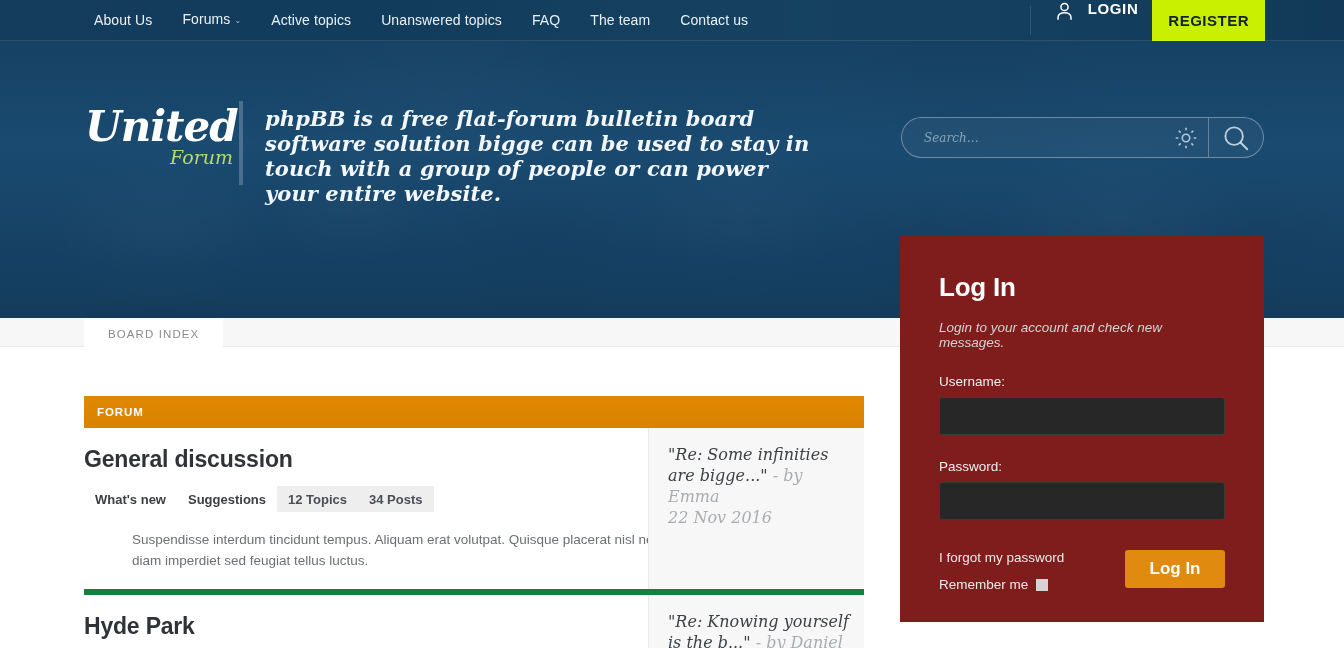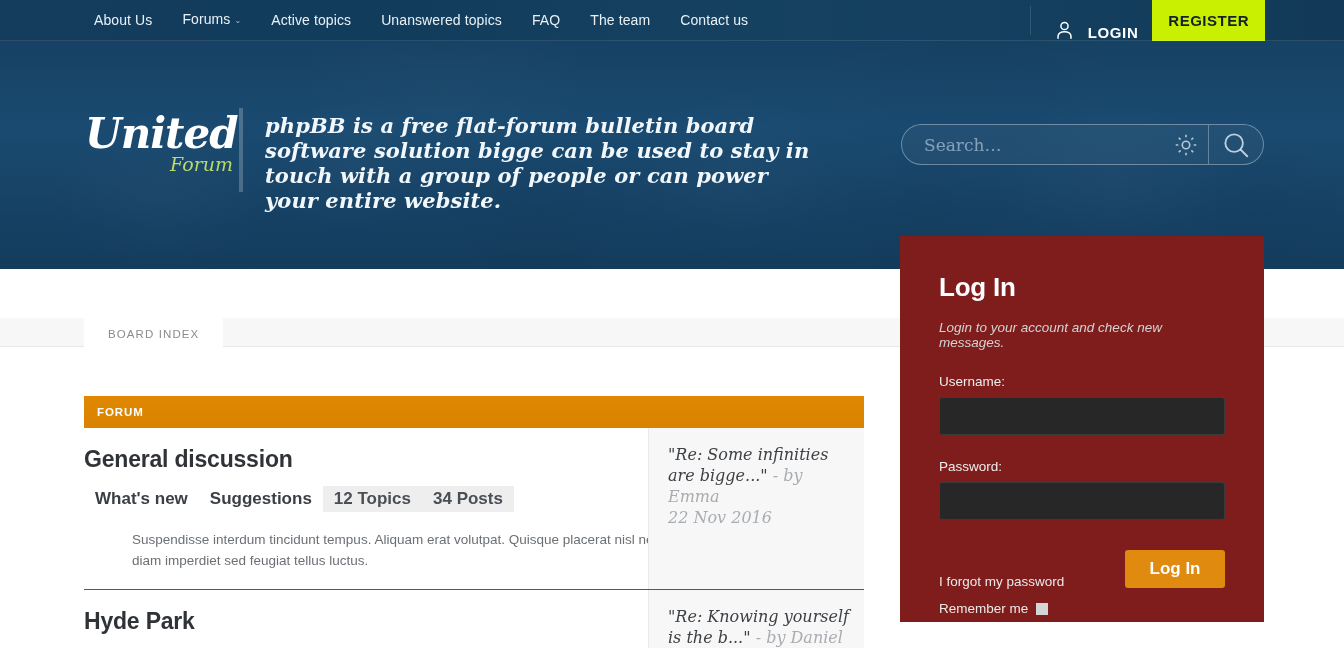--- a/index.html
+++ b/index.html
@@ -66,21 +66,21 @@
   }
   .nav-right:before {
     content: "";
     position: absolute;
     left: -14px; top: 6px;
     width: 1px; height: 29px;
     background: rgba(255,255,255,0.13);
   }
   .login-btn {
     display: flex;
-    align-items: flex-end;
+    align-items: flex-start;
     gap: 13px;
     padding: 0 14px 0 10px;
     cursor: pointer;
   }
   .login-btn .label {
     color: #ffffff;
     font-weight: bold;
     font-size: 15px;
     letter-spacing: .6px;
   }
@@ -94,23 +94,23 @@
     font-weight: bold;
     font-size: 15px;
     letter-spacing: .5px;
     padding: 0 16px;
     cursor: pointer;
   }
 
   
   .hero {
     position: absolute;
-    top: 7px; left: 0;
+    top: 0; left: 0;
     width: 1344px;
-    height: 262px;
+    height: 318px;
     overflow: hidden;
     background: #1b4a70;
     z-index: 10;
   }
   .hero-photo {
     position: absolute;
     inset: 0;
     background-color: #1d4c72;
     background-image:
       radial-gradient(ellipse 160px 120px at 12% 72%, rgba(255,255,255,.055), transparent 70%),
@@ -191,21 +191,22 @@
     align-items: center;
     background: rgba(255,255,255,0.04);
   }
   .search-input {
     flex: 1;
     border: 0;
     outline: none;
     background: transparent;
     color: #14b8a6;
     font-family: "DejaVu Serif", serif;
-    font-size: 17px;
+    font-style: italic;
+    font-size: 12px;
     padding: 0 10px 0 22px;
     height: 39px;
   }
   .search-input::placeholder { color: rgba(214,230,242,0.55); }
   .gear-icon { width: 28px; height: 28px; margin-right: 8px; cursor: pointer; }
   .search-sep { width: 1px; height: 39px; background: rgba(255,255,255,0.30); }
   .mag-btn {
     width: 54px; height: 39px;
     display: flex; align-items: center; justify-content: center;
     cursor: pointer;
@@ -264,21 +265,21 @@
   }
   .forum-head span {
     color: #ffffff;
     font-size: 11.5px;
     font-weight: bold;
     letter-spacing: .9px;
   }
 
   .forum-row {
     display: flex;
-    border-bottom: 1px solid #15803d;
+    border-bottom: 6px solid #15803d;
     min-height: 148px;
   }
   .forum-row:last-child { border-bottom: 0; }
   .row-main {
     width: 564px;
     padding: 17px 0 18px 0;
   }
   .forum-title {
     font-size: 23px;
     font-weight: bold;
@@ -289,21 +290,21 @@
   }
   .tagrow {
     display: flex;
     margin-top: 13px;
     height: 26px;
   }
   .tag {
     display: flex;
     align-items: center;
     padding: 0 11px;
-    font-size: 17px;
+    font-size: 13px;
     font-weight: bold;
     color: #3b3f44;
     background: #ffffff;
     white-space: nowrap;
     cursor: pointer;
   }
   .tag.muted {
     background: #eeeeee;
     color: #4a4f55;
     cursor: default;
@@ -373,21 +374,21 @@
     padding: 0 9px;
     font-family: "Liberation Sans", sans-serif;
   }
   .lp-bottom {
     margin-top: 28px;
     display: flex;
     align-items: flex-start;
     justify-content: space-between;
     width: 286px;
   }
-  .lp-links { padding-top: 2px; margin-top: 24px; }
+  .lp-links { padding-top: 2px; }
   .lp-forgot {
     color: #e9e9e9;
     font-size: 13.5px;
     cursor: pointer;
     display: block;
   }
   .lp-remember {
     margin-top: 12px;
     display: flex;
     align-items: center;

